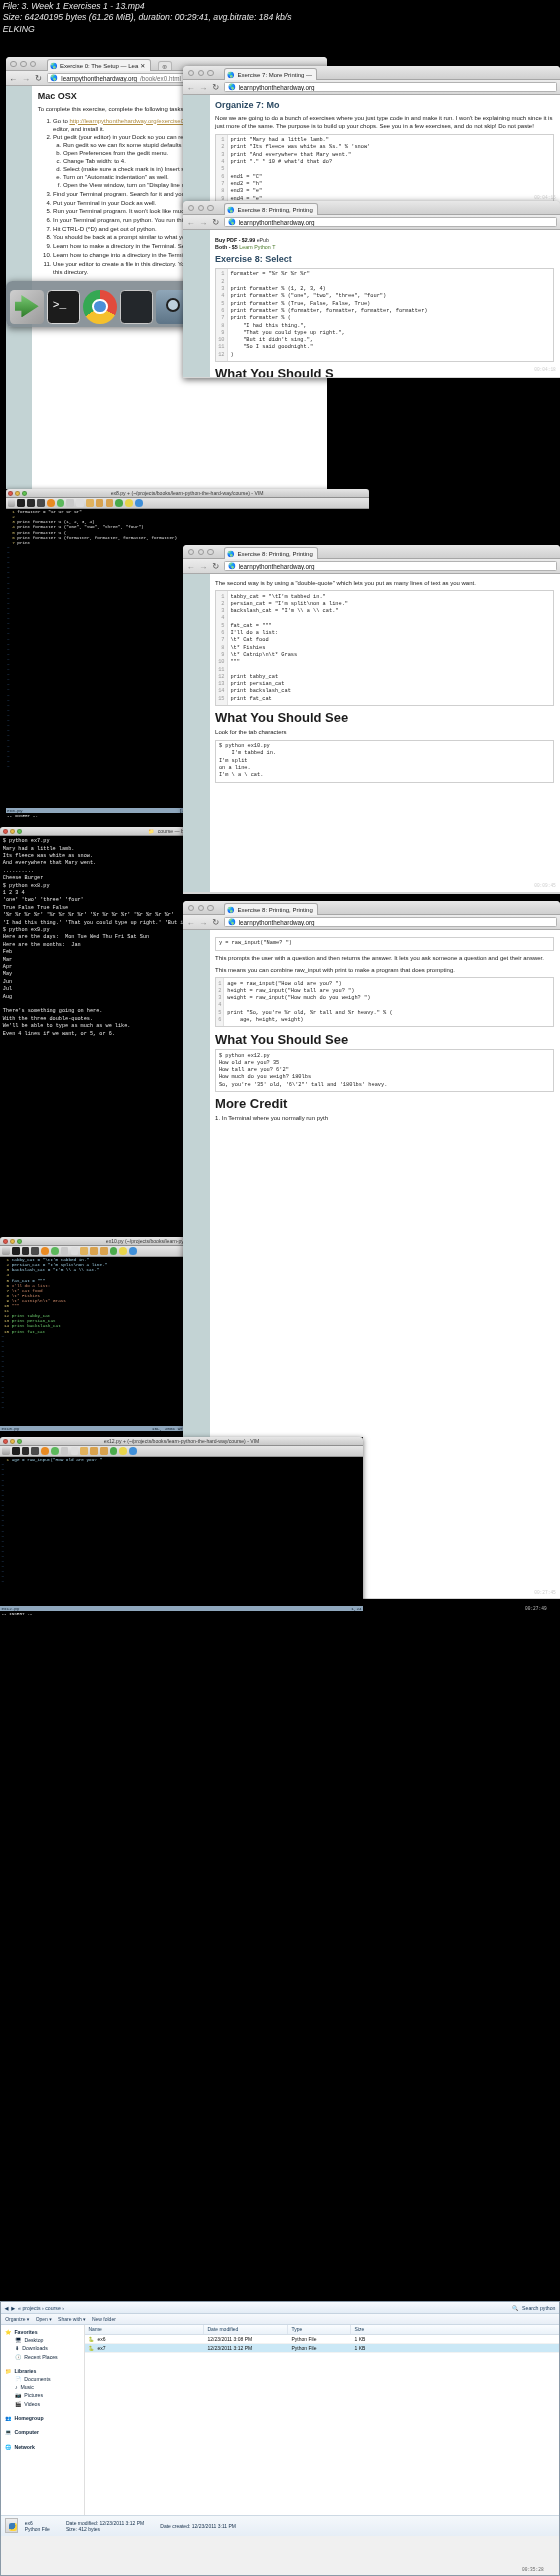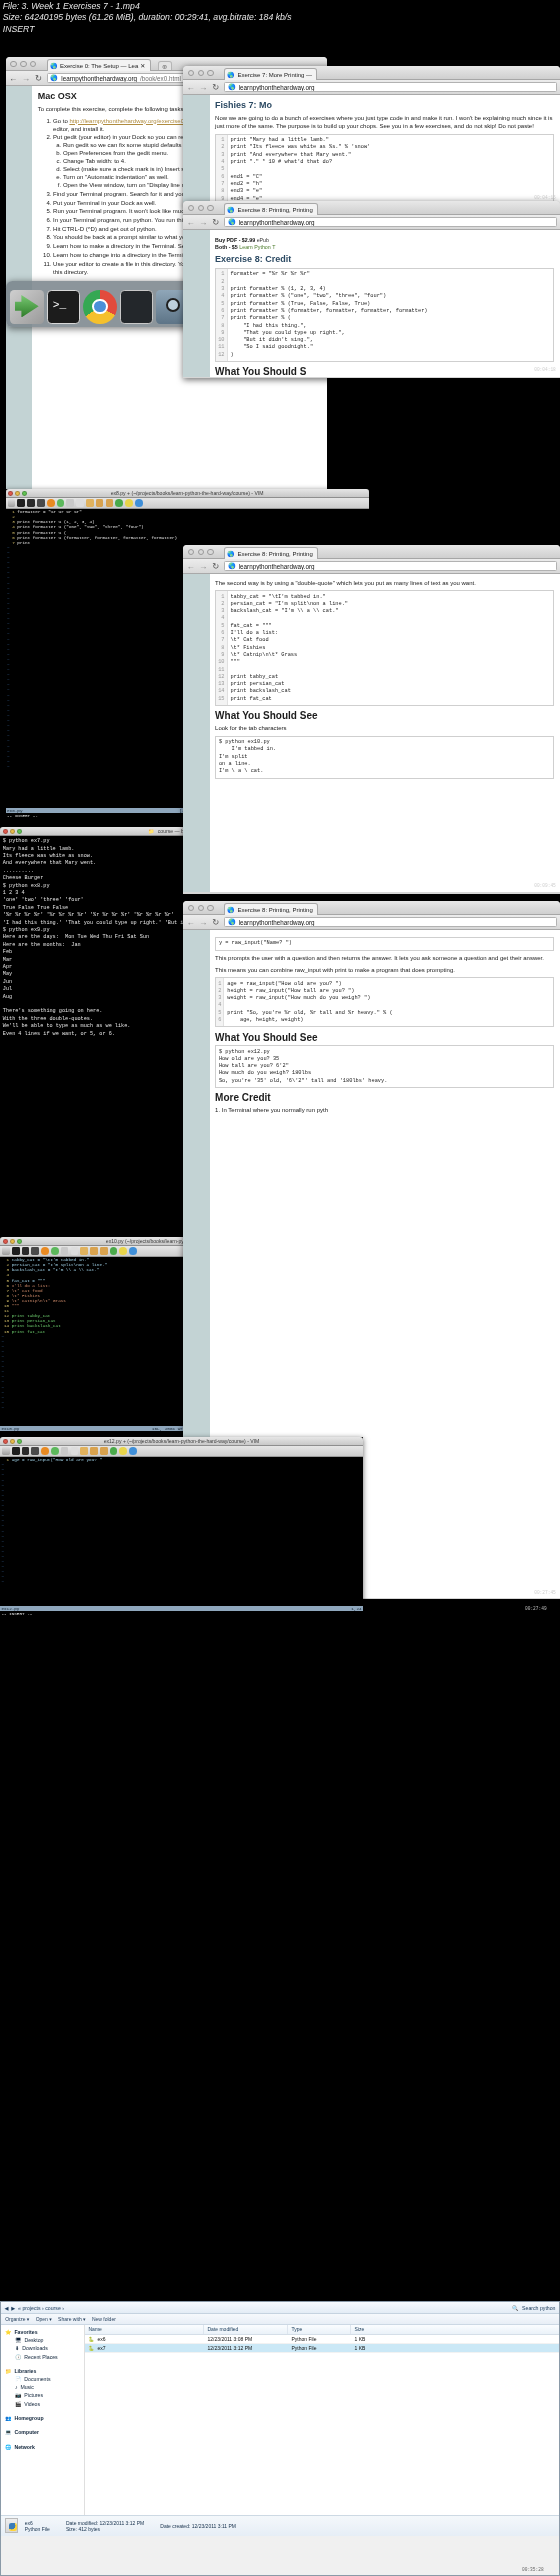--- a/index.html
+++ b/index.html
@@ -74,21 +74,21 @@
   ol.sub { margin-left:9.8px; list-style-type: lower-alpha; }
   a.link { color:#b08c3f; text-decoration:underline; }
 
   
   .codeblock { border:0.7px solid #cfcfcf; background:#fff; display:flex;
                font-family:"Liberation Mono", monospace; font-size:5.3px;
                line-height:7.3px; margin:2.8px 0; }
   .gutter { background:#f3f3f3; color:#9a9a9a; text-align:right;
             padding:2.1px 2.1px; border-right:0.7px solid #e0e0e0; white-space:pre; }
   .codetext { padding:2.1px 2.8px; white-space:pre; color:#222; overflow:hidden;}
-  .h2 { font-size:10px; font-weight:bold; color:#1c1c1c; margin:4.2px 0 2.8px; }
+  .h2 { font-size:13px; font-weight:bold; color:#1c1c1c; margin:4.2px 0 2.8px; }
 
   
   .buybar { font-size:5.3px; line-height:7.7px; color:#333; margin:2.1px 0; }
   .buybar b { color:#111; }
   .buybar .grn { color:#4a7a2a; }
 
   
   .term { background:#000; box-shadow:0 1.4px 5.6px rgba(0,0,0,.6); }
   .termbar {
     height:9px; background:linear-gradient(#e6e6e6,#c8c8c8);
@@ -156,23 +156,23 @@
           align-items:flex-end; gap:2.8px; padding:3.5px 4.9px; }
   .dockicon { width:34px;height:34px;border-radius:4.2px; }
   .udemy { position:absolute; color:#fff; font-size:5.6px; opacity:.85; }
   .badge-time { position:absolute; right:2.8px; color:#cfcfcf; font-size:4.5px;
                 font-family:"Liberation Mono", monospace; }
 </style>
 </head>
 <body>
 
 <div class="pane" id="mediainfo">
-  <div>File: 3. Week 1 Exercises 7 - 1.mp4</div>
+  <div>File: 3. Week 1 Exercises 1 - 13.mp4</div>
   <div>Size: 64240195 bytes (61.26 MiB), duration: 00:29:41, avg.bitrate: 184 kb/s</div>
-  <div>INSERT</div>
+  <div>ELKING</div>
 </div>
 
 <div class="pane macwin" id="win-ex0" style="left:5.6px; top:57px; width:321px; height:461px;">
   <div class="titlebar">
     <div class="lights">
         <i></i>
         <i></i>
         <i></i>
       </div>
     <div class="tab">
@@ -265,21 +265,21 @@
     <span class="navbtn">→</span>
     <span class="navbtn active">↻</span>
     <div class="omnibox">
       <span>🌎</span>
       <span>learnpythonthehardway.org</span>
     </div>
   </div>
   <div class="page" style="height:109px;">
     <div class="pagerail"></div>
     <div class="pagebody">
-      <div class="h1 blue">Fishies 7: Mo</div>
+      <div class="h1 blue">Organize 7: Mo</div>
       <div class="para">Now we are going to do a bunch of exercises where you just type code in and make it run. I won't be explaining much since it is just more of the same. The purpose is to build up your chops. See you in a few exercises, and do not skip! Do not paste!</div>
       <div class="codeblock">
         <div class="gutter">1
 2
 3
 4
 5
 6
 7
 8
@@ -352,21 +352,21 @@
   </div>
   <div class="page" style="height:147px;">
     <div class="pagerail"></div>
     <div class="pagebody">
       <div class="buybar">
         <b>Buy PDF - $2.99</b>
         <span>ePub</span><br>
         <b>Both - $5</b>
         <span class="grn">Learn Python T</span>
       </div>
-      <div class="h1 blue">Exercise 8: Credit</div>
+      <div class="h1 blue">Exercise 8: Select</div>
       <div class="codeblock">
         <div class="gutter">1
 2
 3
 4
 5
 6
 7
 8
 9

